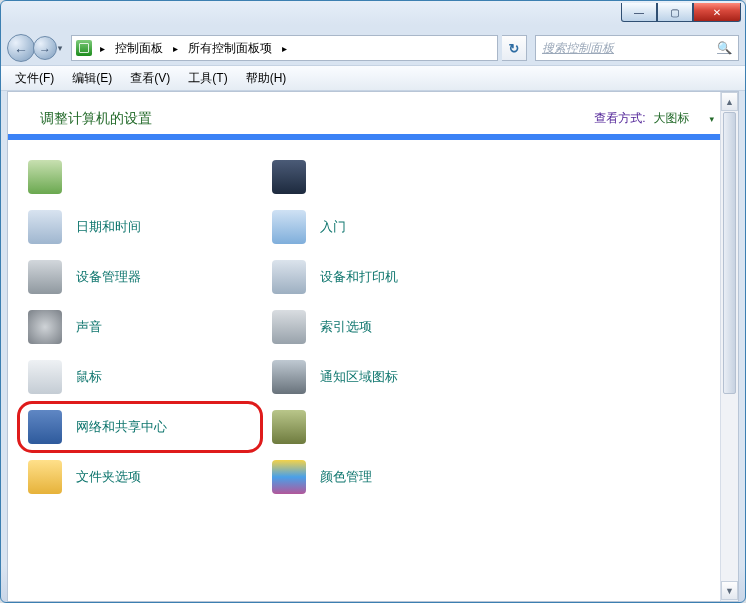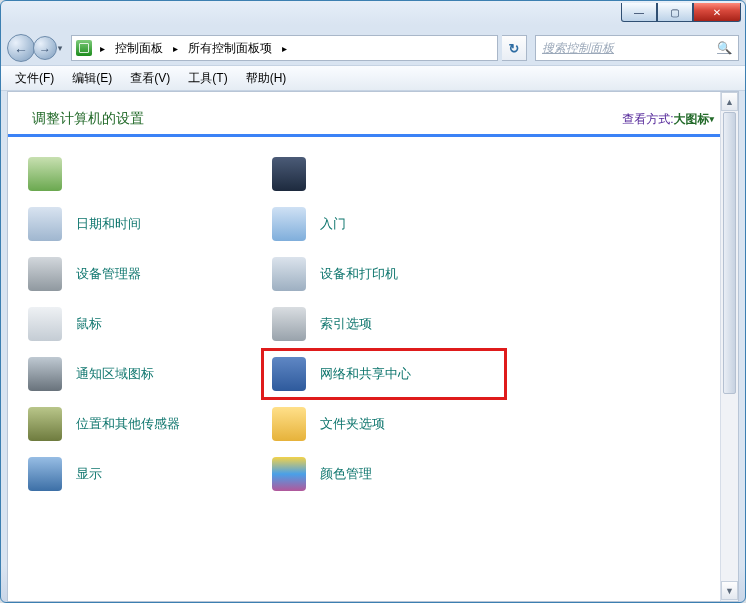--- a/index.html
+++ b/index.html
@@ -168,36 +168,36 @@
   .content {
     background: #fff;
     margin: 0 6px 6px 6px;
     height: calc(100% - 28px - 34px - 24px - 6px);
     border: 1px solid #b8c5d6;
     position: relative;
     overflow: hidden;
   }
   .headerrow {
     display: flex;
-    align-items: center;
-    padding: 18px 24px 6px 24px;
-    border-bottom: 3px solid #3b82f6;
+    align-items: flex-start;
+    padding: 18px 24px 6px 32px;
+    border-bottom: 6px solid #3b82f6;
   }
   .page-title {
     color: #236a2a;
     font-size: 14px;
   }
   .view-label {
     margin-left: auto;
     color: #4c1d95;
   }
   .view-value {
     color: #236a2a;
-    margin-left: 0;
-    display:flex;align-items:center;gap:0;font-weight:bold;
+    margin-left: 8px;
+    display:flex;align-items:center;gap:20px;
   }
   .view-value .dd {
     color:#236a2a;font-size:9px;
   }
   .grid {
     display: flex;
     flex-wrap: wrap;
     padding: 12px 10px;
     align-content: flex-start;
   }
@@ -208,20 +208,21 @@
     align-items: center;
     gap: 14px;
     padding-left: 10px;
     box-sizing: border-box;
     color: #0f766e;
     font-size: 13px;
   }
   .item.highlighted {
     outline: 3px solid #df1b1b;
     outline-offset: -2px;
+    border-radius: 14px;
   }
   .ico {
     width: 34px;
     height: 34px;
     border-radius: 4px;
     flex-shrink: 0;
     display:flex;align-items:center;justify-content:center;
   }
   
   .vscroll {
@@ -328,46 +329,45 @@
         </div>
         <div class="item">
           <div class="ico" style="background: linear-gradient(rgb(210, 215, 220), rgb(143, 152, 159));"></div>
           <span>设备管理器</span>
         </div>
         <div class="item">
           <div class="ico" style="background: linear-gradient(rgb(219, 227, 236), rgb(157, 175, 193));"></div>
           <span>设备和打印机</span>
         </div>
         <div class="item">
+          <div class="ico" style="background: radial-gradient(circle, rgb(207, 211, 215), rgb(122, 128, 135));"></div>
+          <span>声音</span>
+        </div>
+        <div class="item">
+          <div class="ico" style="background: linear-gradient(rgb(217, 221, 225), rgb(152, 162, 171));"></div>
+          <span>索引选项</span>
+        </div>
+        <div class="item">
           <div class="ico" style="background: linear-gradient(rgb(238, 241, 244), rgb(196, 204, 212));"></div>
           <span>鼠标</span>
-        </div>
-        <div class="item">
-          <div class="ico" style="background: linear-gradient(rgb(217, 221, 225), rgb(152, 162, 171));"></div>
-          <span>索引选项</span>
         </div>
         <div class="item">
           <div class="ico" style="background: linear-gradient(rgb(191, 201, 210), rgb(104, 114, 123));"></div>
           <span>通知区域图标</span>
         </div>
         <div class="item highlighted">
           <div class="ico" style="background: linear-gradient(rgb(95, 135, 196), rgb(46, 90, 156));"></div>
           <span>网络和共享中心</span>
         </div>
         <div class="item">
           <div class="ico" style="background: linear-gradient(rgb(185, 198, 138), rgb(110, 123, 62));"></div>
-          <span>位置和其他传感器</span>
         </div>
         <div class="item">
           <div class="ico" style="background: linear-gradient(rgb(255, 224, 138), rgb(230, 178, 58));"></div>
           <span>文件夹选项</span>
-        </div>
-        <div class="item">
-          <div class="ico" style="background: linear-gradient(rgb(151, 189, 228), rgb(60, 111, 166));"></div>
-          <span>显示</span>
         </div>
         <div class="item">
           <div class="ico" style="background: linear-gradient(rgb(242, 210, 74), rgb(74, 160, 232) 50%, rgb(178, 87, 154));"></div>
           <span>颜色管理</span>
         </div>
         <div class="item"></div>
         <div class="item"></div>
       </div>
 
     <div class="vscroll">

